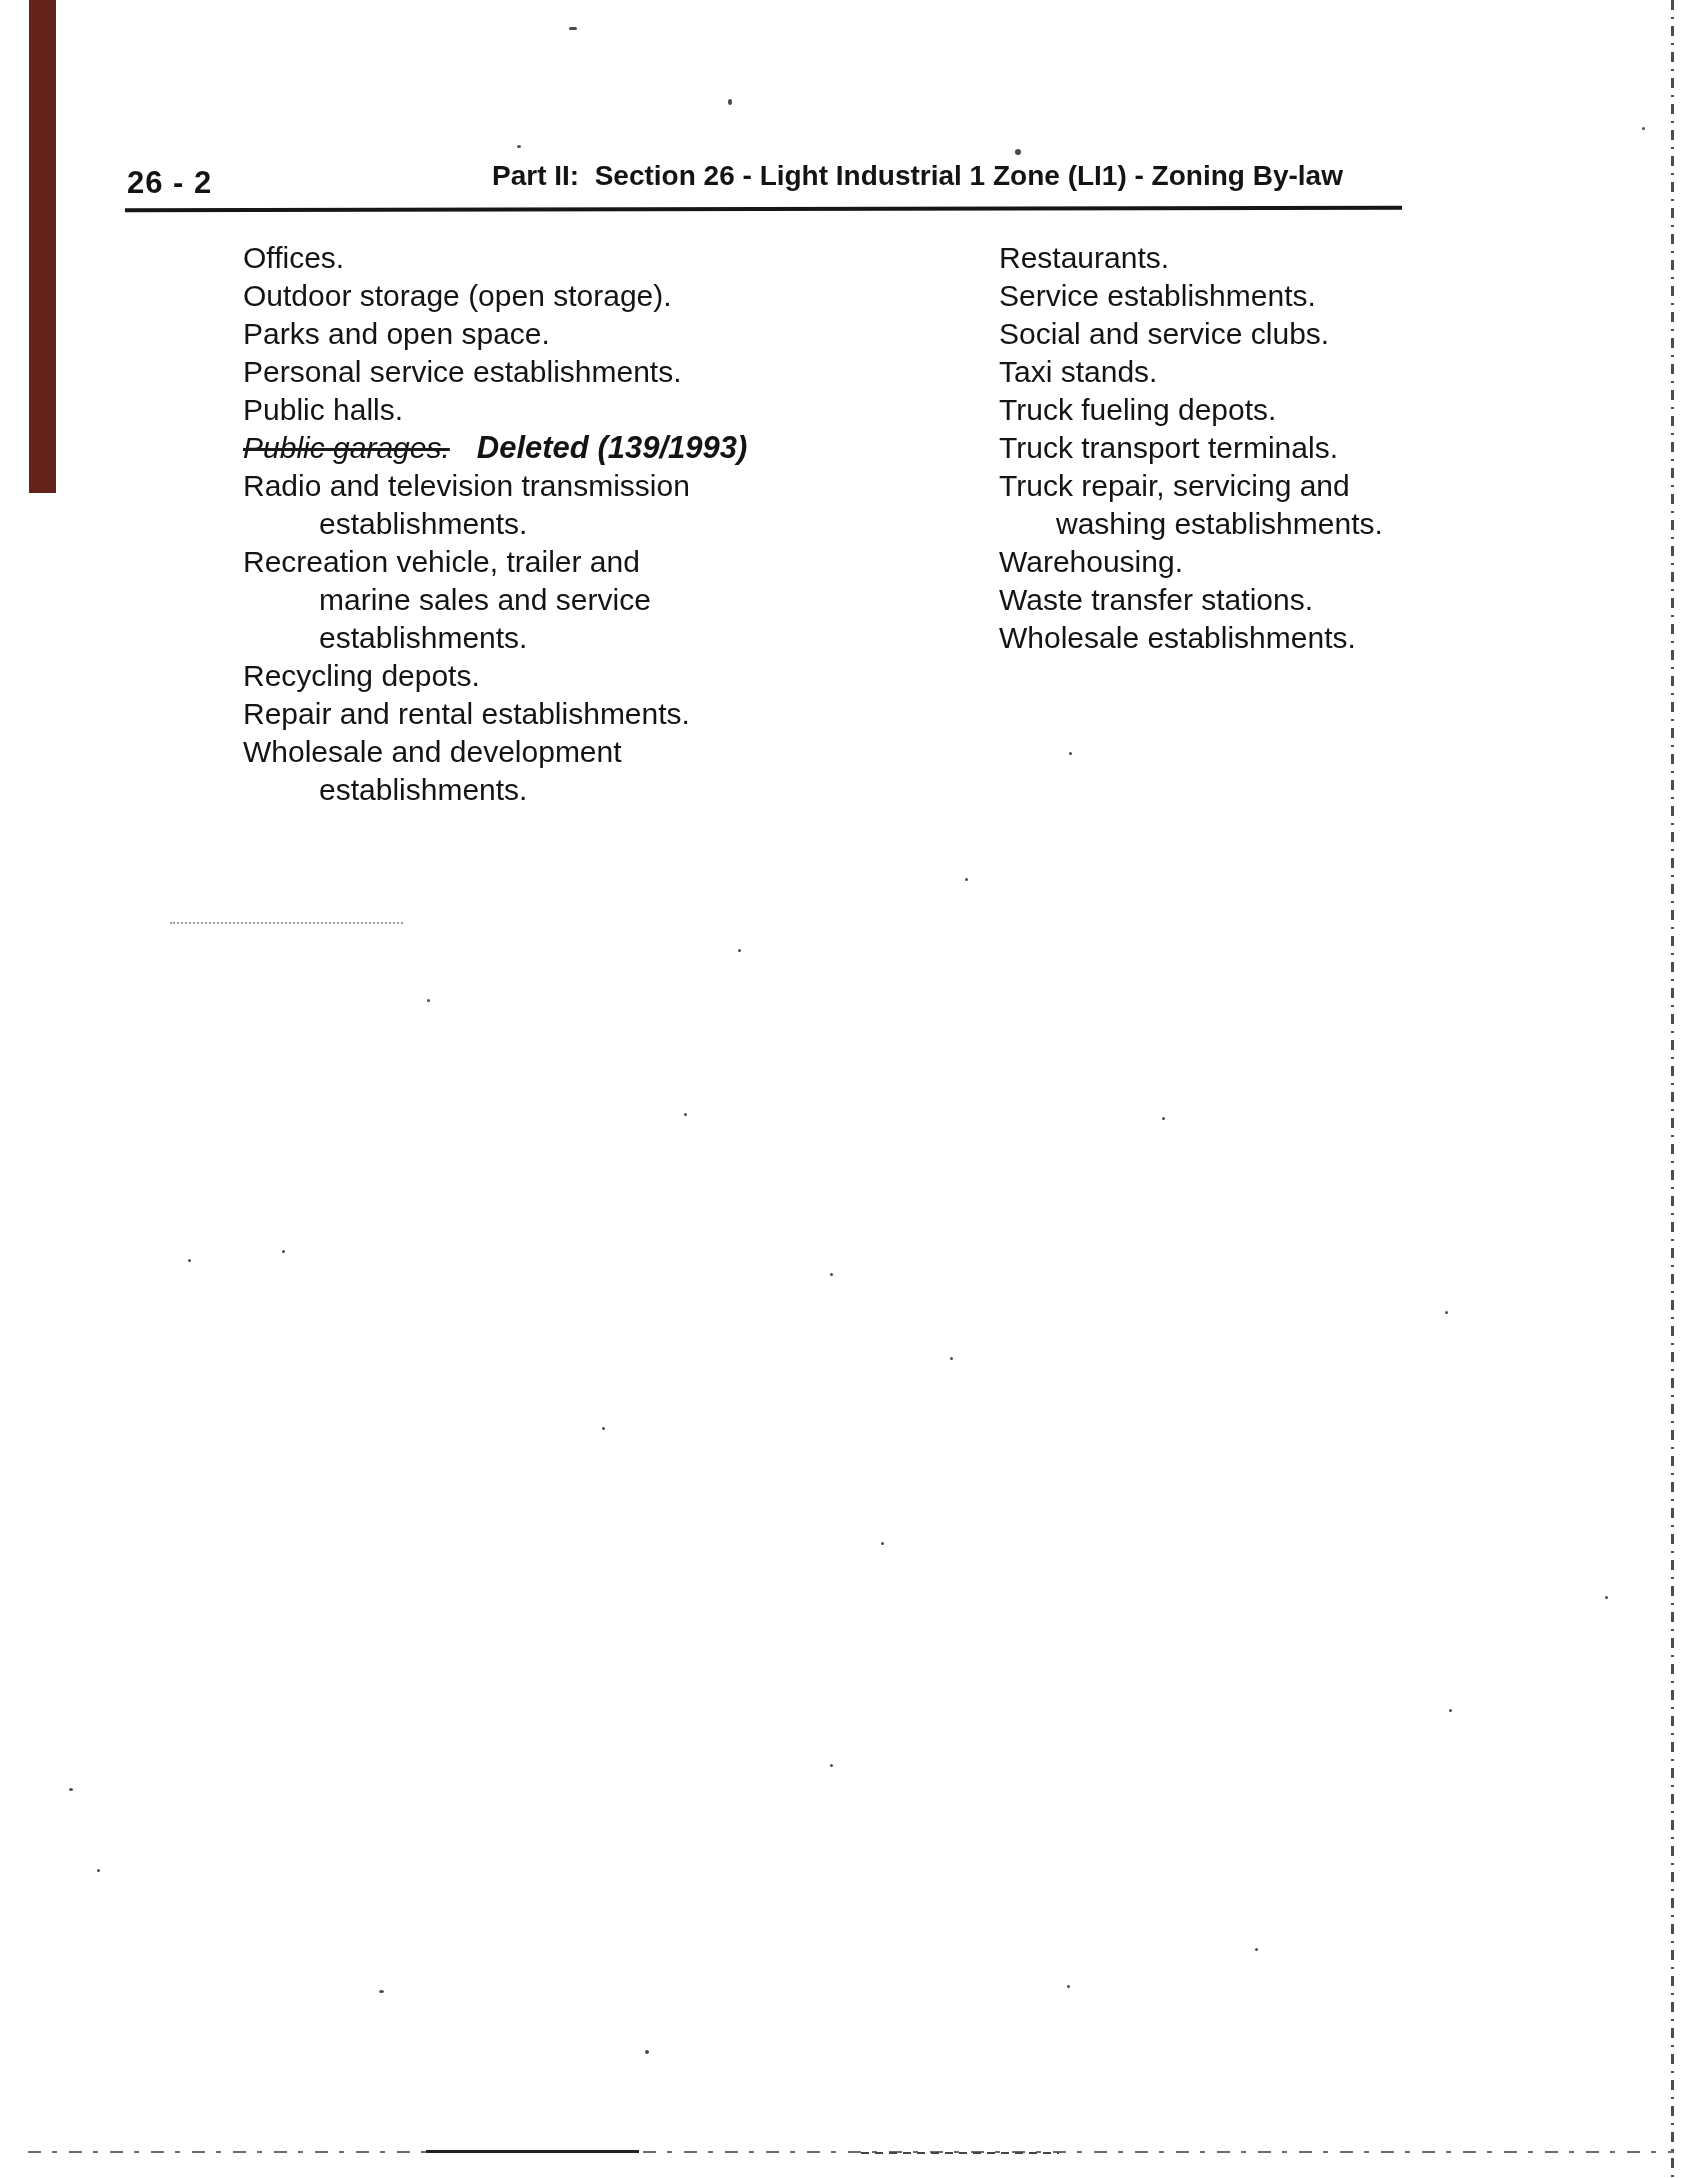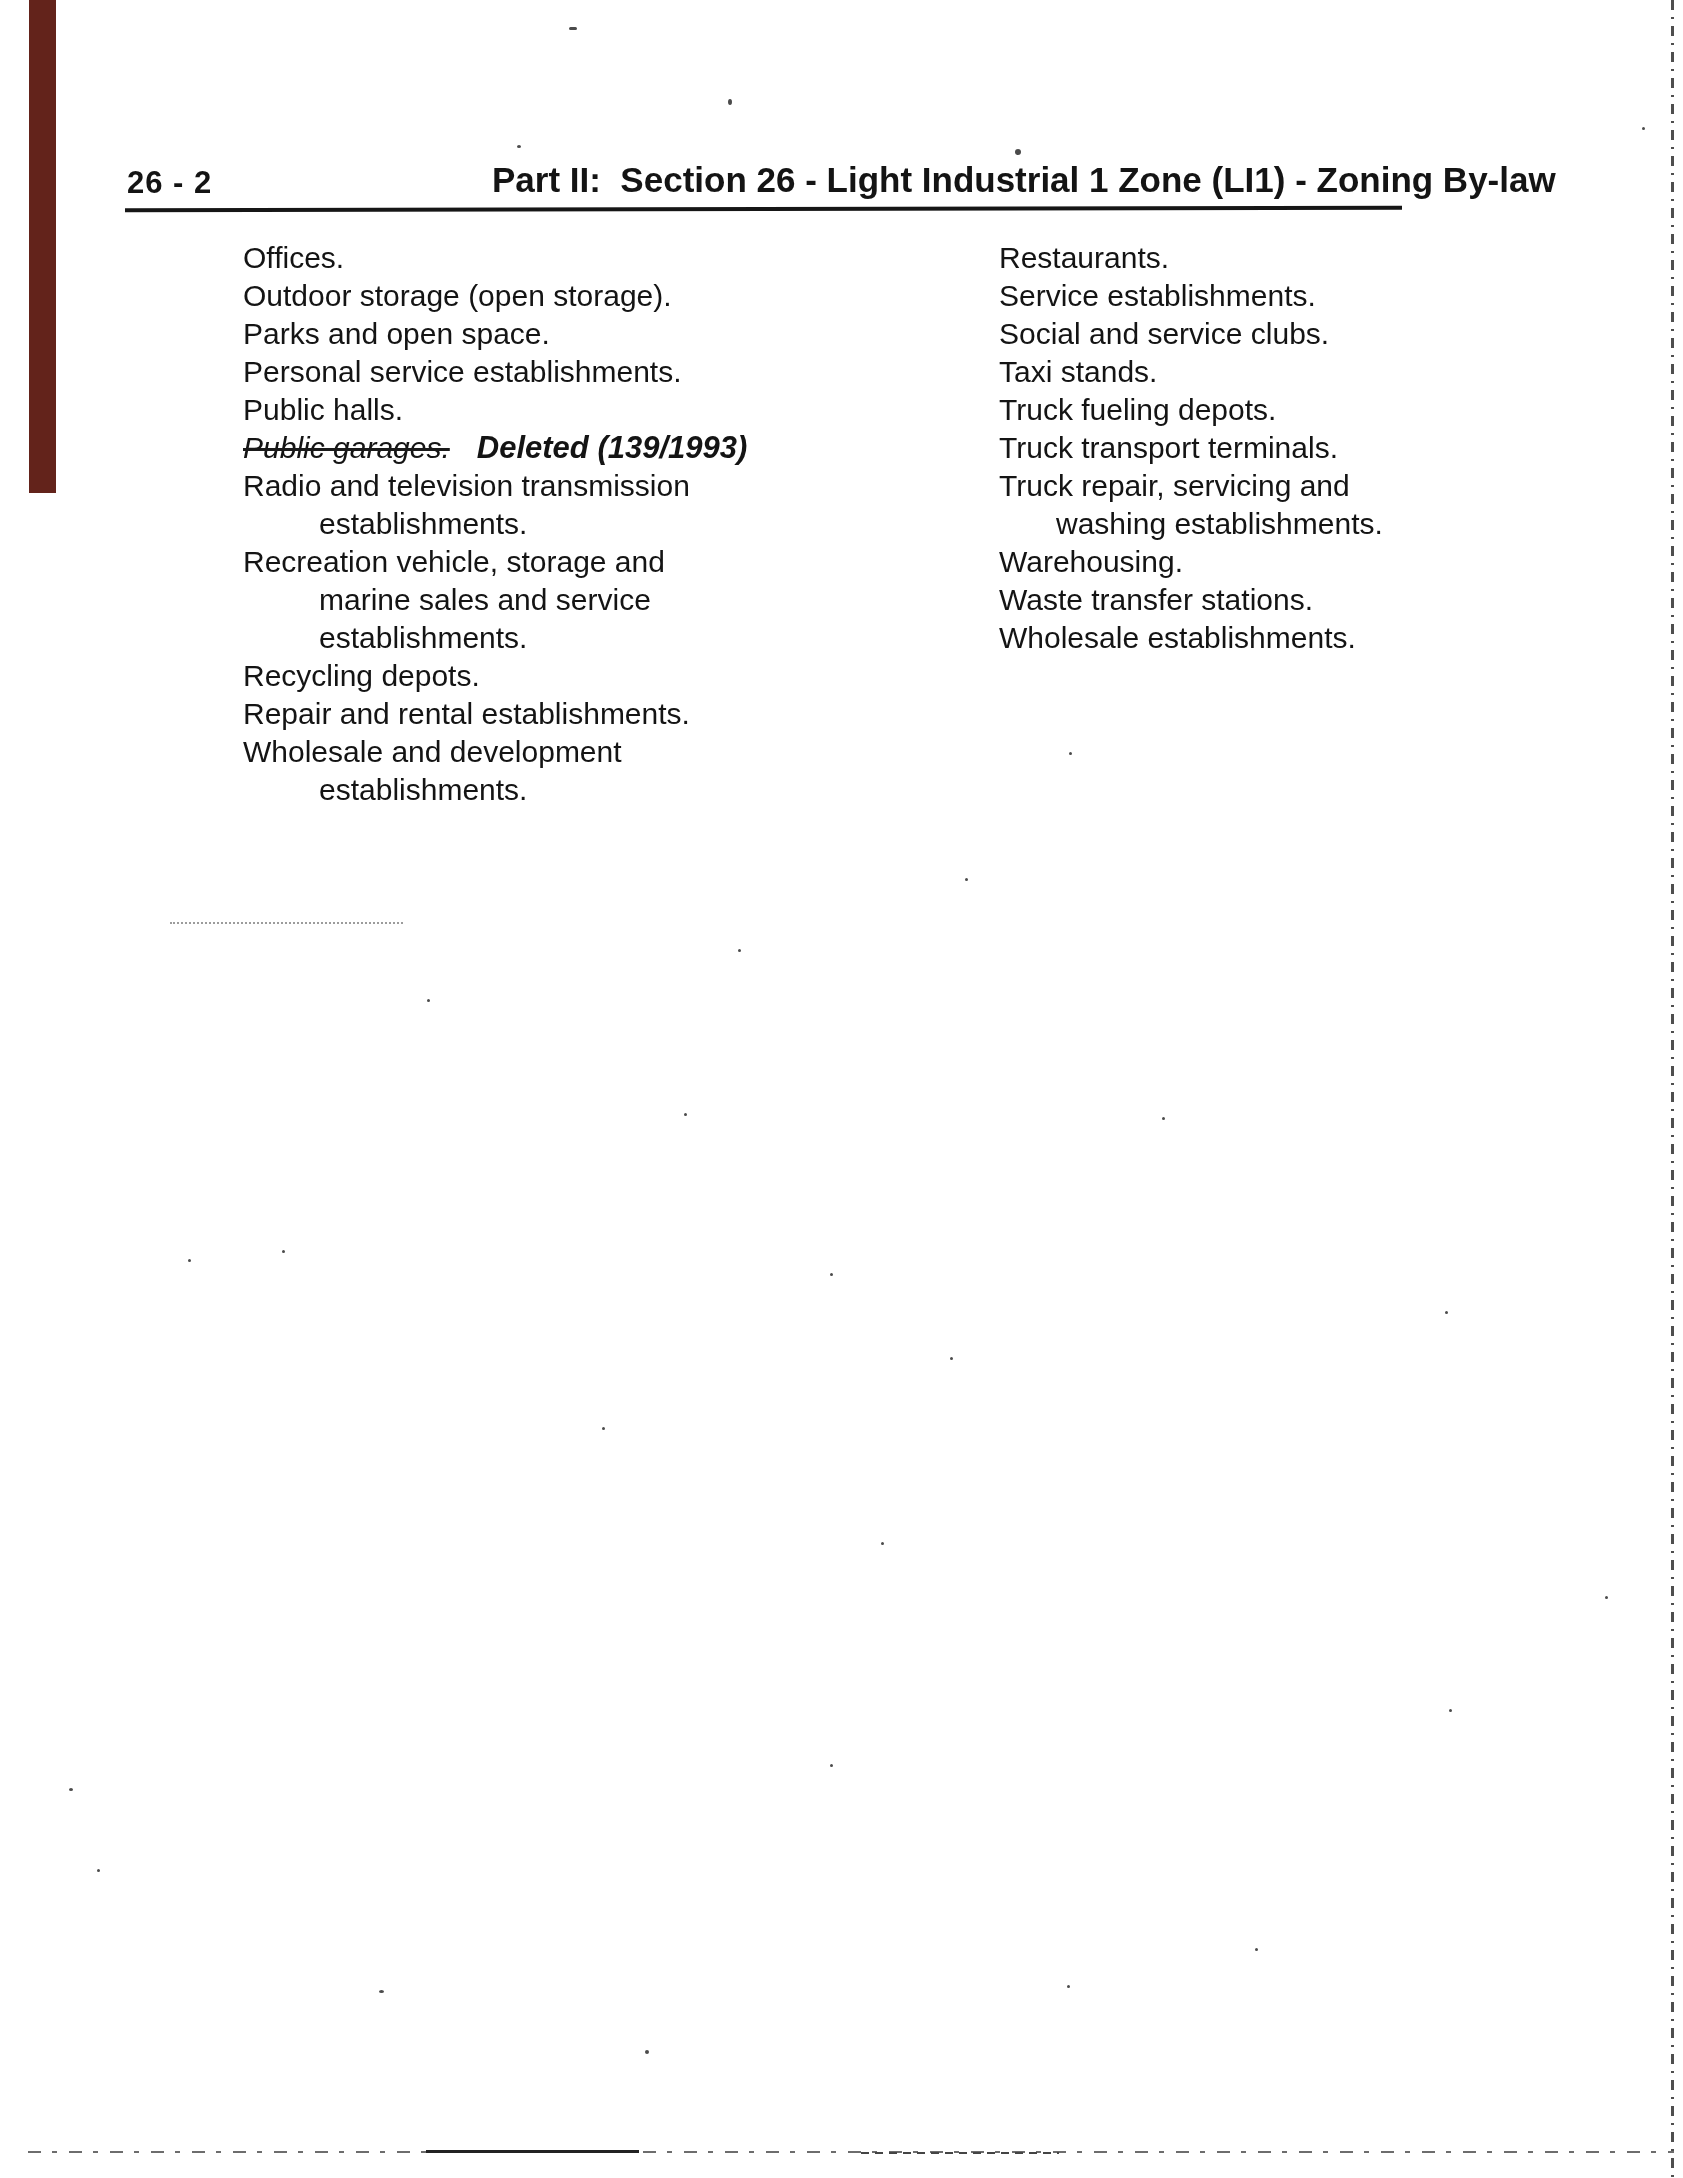--- a/index.html
+++ b/index.html
@@ -17,21 +17,21 @@
     opacity:.75; }
   .bottom-line-solid { position:absolute; left:426px; top:2150px; width:213px; height:3px; background:#222; }
   .bottom-line-dense { position:absolute; left:861px; top:2152px; width:198px; height:2px;
     background:repeating-linear-gradient(to right, #444 0px 8px, transparent 8px 14px); }
   .dotted-trail { position:absolute; left:170px; top:922px; width:233px; height:0;
     border-top:2px dotted #9c9c9c; }
   .speck { position:absolute; background:#4b4b4b; border-radius:50%; }
 
   
   .pagenum { position:absolute; left:127px; top:165px; font-size:31px; font-weight:bold; letter-spacing:1px; }
-  .title { position:absolute; left:492px; top:160px; font-size:35px; font-weight:bold; white-space:pre; }
+  .title { position:absolute; left:492px; top:160px; font-size:28px; font-weight:bold; white-space:pre; }
   .rule { position:absolute; left:125px; top:207px; width:1277px; height:4px; background:#161616; transform:rotate(-0.12deg); }
 
   
   .col { position:absolute; font-size:30px; line-height:38px; white-space:nowrap; }
   .col-left  { left:243px;  top:239px; width:634px; }
   .col-right { left:999px; top:239px; width:535px; }
   .line { height:38px; }
   .col-left .indent  { padding-left:76px; }
   .col-right .indent { padding-left:57px; }
 
@@ -58,21 +58,21 @@
     <div class="line">Offices.</div>
     <div class="line">Outdoor storage (open storage).</div>
     <div class="line">Parks and open space.</div>
     <div class="line">Personal service establishments.</div>
     <div class="line">Public halls.</div>
     <div class="line">
       <span class="struck">Public garages.</span><span class="deleted-note">Deleted (139/1993)</span>
     </div>
     <div class="line">Radio and television transmission</div>
     <div class="line indent">establishments.</div>
-    <div class="line">Recreation vehicle, storage and</div>
+    <div class="line">Recreation vehicle, trailer and</div>
     <div class="line indent">marine sales and service</div>
     <div class="line indent">establishments.</div>
     <div class="line">Recycling depots.</div>
     <div class="line">Repair and rental establishments.</div>
     <div class="line">Wholesale and development</div>
     <div class="line indent">establishments.</div>
   </div>
 
   <div class="col col-right">
     <div class="line">Restaurants.</div>

